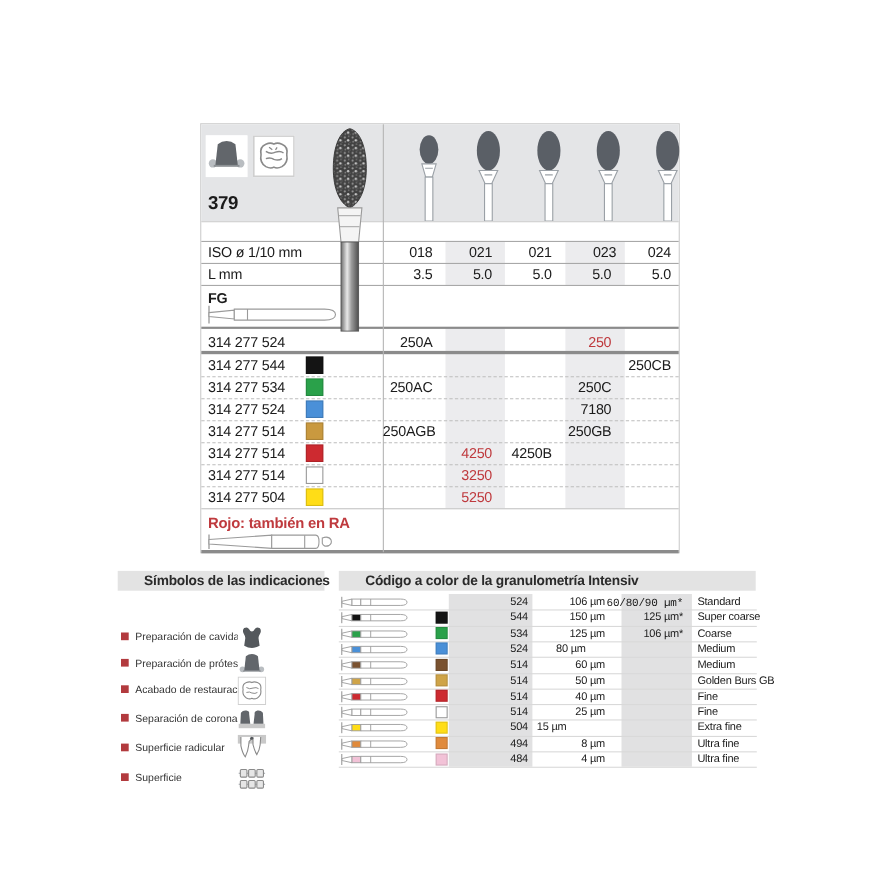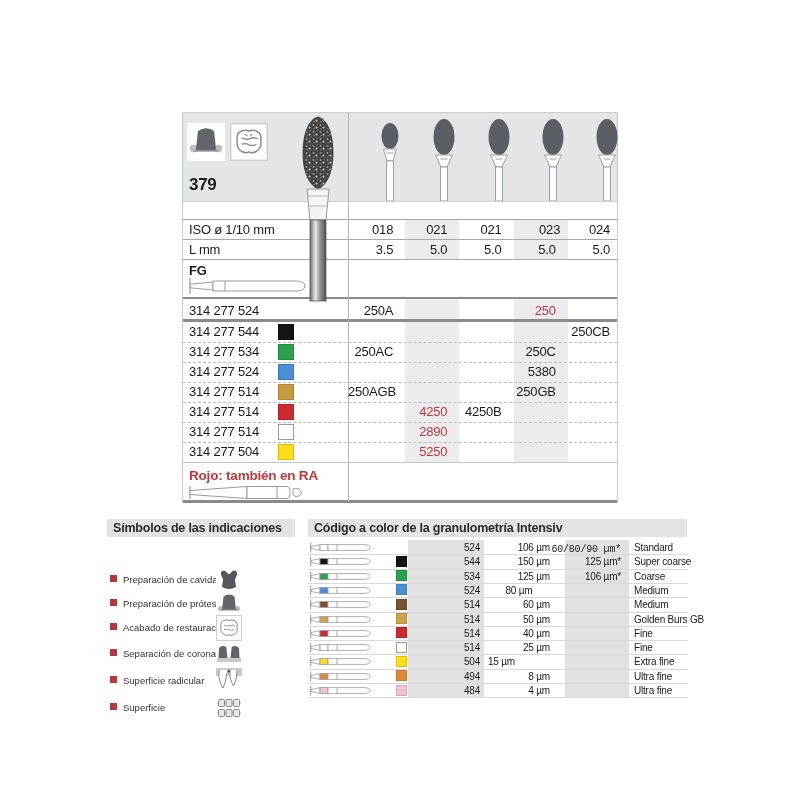--- a/index.html
+++ b/index.html
@@ -14,21 +14,21 @@
   .hline{left:0;width:100%;height:1px;background:#a8a8a8;z-index:2;}
   .thick{left:0;width:100%;height:3px;background:#8b8b8b;z-index:2;}
   .rowlabel{left:6px;font-size:13px;letter-spacing:-0.2px;z-index:3;white-space:nowrap;}
   .cellval{font-size:13px;text-align:right;letter-spacing:-0.2px;z-index:3;white-space:nowrap;}
   .red{color:#bf3a3e;}
   .colband{background:#ececee;z-index:0;}
   .dash{left:0;width:100%;height:0;border-top:1px dashed #bdbdbd;z-index:1;}
   .csq{width:16px;height:16px;z-index:3;box-sizing:border-box;}
   #rojo{left:6px;top:355px;font-size:13.5px;font-weight:bold;color:#bf3a3e;z-index:3;letter-spacing:-0.2px;}
   
-  .panelhead{height:18px;background:#e3e3e3;font-size:12.5px;font-weight:bold;line-height:18px;padding-left:6px;letter-spacing:-0.2px;color:#2a2a2a;white-space:nowrap;}
+  .panelhead{height:18px;background:#e3e3e3;font-size:12.5px;font-weight:bold;line-height:18px;padding-left:24px;letter-spacing:-0.2px;color:#2a2a2a;white-space:nowrap;}
   #sympanel{left:107px;top:519px;width:188px;height:184px;}
   #gritpanel{left:308px;top:519px;width:385px;height:180px;}
   .symitem .bullet{position:absolute;left:3px;width:7px;height:7px;}
   .symitem .lbl{position:absolute;left:16px;font-size:9.5px;color:#333;white-space:nowrap;}
   .gband{position:absolute;background:#e1e1e2;z-index:0;}
   .grow-line{position:absolute;left:0;width:380px;height:0;border-top:1px solid #d9d9d9;z-index:1;}
   .gtxt{position:absolute;font-size:10px;letter-spacing:-0.2px;z-index:2;white-space:nowrap;}
   .gsq{position:absolute;width:11px;height:11px;z-index:2;box-sizing:border-box;}
   svg{display:block;}
 </style>
@@ -178,35 +178,35 @@
     <div class="abs csq" style="left: 95px; top: 211px; background: rgb(20, 20, 20); border: 1px solid rgba(0, 0, 0, 0.15);"></div>
     <div class="abs cellval" style="left: 381.8px; top: 211px; width: 45.2px;">250CB</div>
     <div class="abs dash" style="top: 229px;"></div>
     <div class="abs rowlabel" style="top: 231px;">314 277 534</div>
     <div class="abs csq" style="left: 95px; top: 231px; background: rgb(42, 161, 74); border: 1px solid rgba(0, 0, 0, 0.15);"></div>
     <div class="abs cellval" style="left: 165px; top: 231px; width: 45.2px;">250AC</div>
     <div class="abs cellval" style="left: 327.6px; top: 231px; width: 45.2px;">250C</div>
     <div class="abs dash" style="top: 249px;"></div>
     <div class="abs rowlabel" style="top: 251px;">314 277 524</div>
     <div class="abs csq" style="left: 95px; top: 251px; background: rgb(74, 144, 216); border: 1px solid rgba(0, 0, 0, 0.15);"></div>
-    <div class="abs cellval" style="left: 327.6px; top: 251px; width: 45.2px;">5380</div>
+    <div class="abs cellval" style="left: 327.6px; top: 251px; width: 45.2px;">7180</div>
     <div class="abs dash" style="top: 269px;"></div>
     <div class="abs rowlabel" style="top: 271px;">314 277 514</div>
     <div class="abs csq" style="left: 95px; top: 271px; background: rgb(201, 153, 63); border: 1px solid rgba(0, 0, 0, 0.15);"></div>
     <div class="abs cellval" style="left: 165px; top: 271px; width: 39px;">250AGB</div>
     <div class="abs cellval" style="left: 327.6px; top: 271px; width: 45.2px;">250GB</div>
     <div class="abs dash" style="top: 289px;"></div>
     <div class="abs rowlabel" style="top: 291px;">314 277 514</div>
     <div class="abs csq" style="left: 95px; top: 291px; background: rgb(205, 42, 48); border: 1px solid rgba(0, 0, 0, 0.15);"></div>
     <div class="abs cellval red" style="left: 219.2px; top: 291px; width: 45.2px;">4250</div>
     <div class="abs cellval" style="left: 273.4px; top: 291px; width: 45.2px;">4250B</div>
     <div class="abs dash" style="top: 309px;"></div>
     <div class="abs rowlabel" style="top: 311px;">314 277 514</div>
     <div class="abs csq" style="left: 95px; top: 311px; background: rgb(255, 255, 255); border: 1px solid rgb(153, 153, 153);"></div>
-    <div class="abs cellval red" style="left: 219.2px; top: 311px; width: 45.2px;">2890</div>
+    <div class="abs cellval red" style="left: 219.2px; top: 311px; width: 45.2px;">3250</div>
     <div class="abs dash" style="top: 329px;"></div>
     <div class="abs rowlabel" style="top: 331px;">314 277 504</div>
     <div class="abs csq" style="left: 95px; top: 331px; background: rgb(255, 221, 23); border: 1px solid rgba(0, 0, 0, 0.15);"></div>
     <div class="abs cellval red" style="left: 219.2px; top: 331px; width: 45.2px;">5250</div>
   </div>
 
 <div id="sympanel" class="abs">
   <div class="panelhead">Símbolos de las indicaciones</div>
   <div id="symitems" style="position:relative;">
       <div class="symitem" style="position: absolute; left: 0px; top: 30px; width: 188px; height: 26px;">

